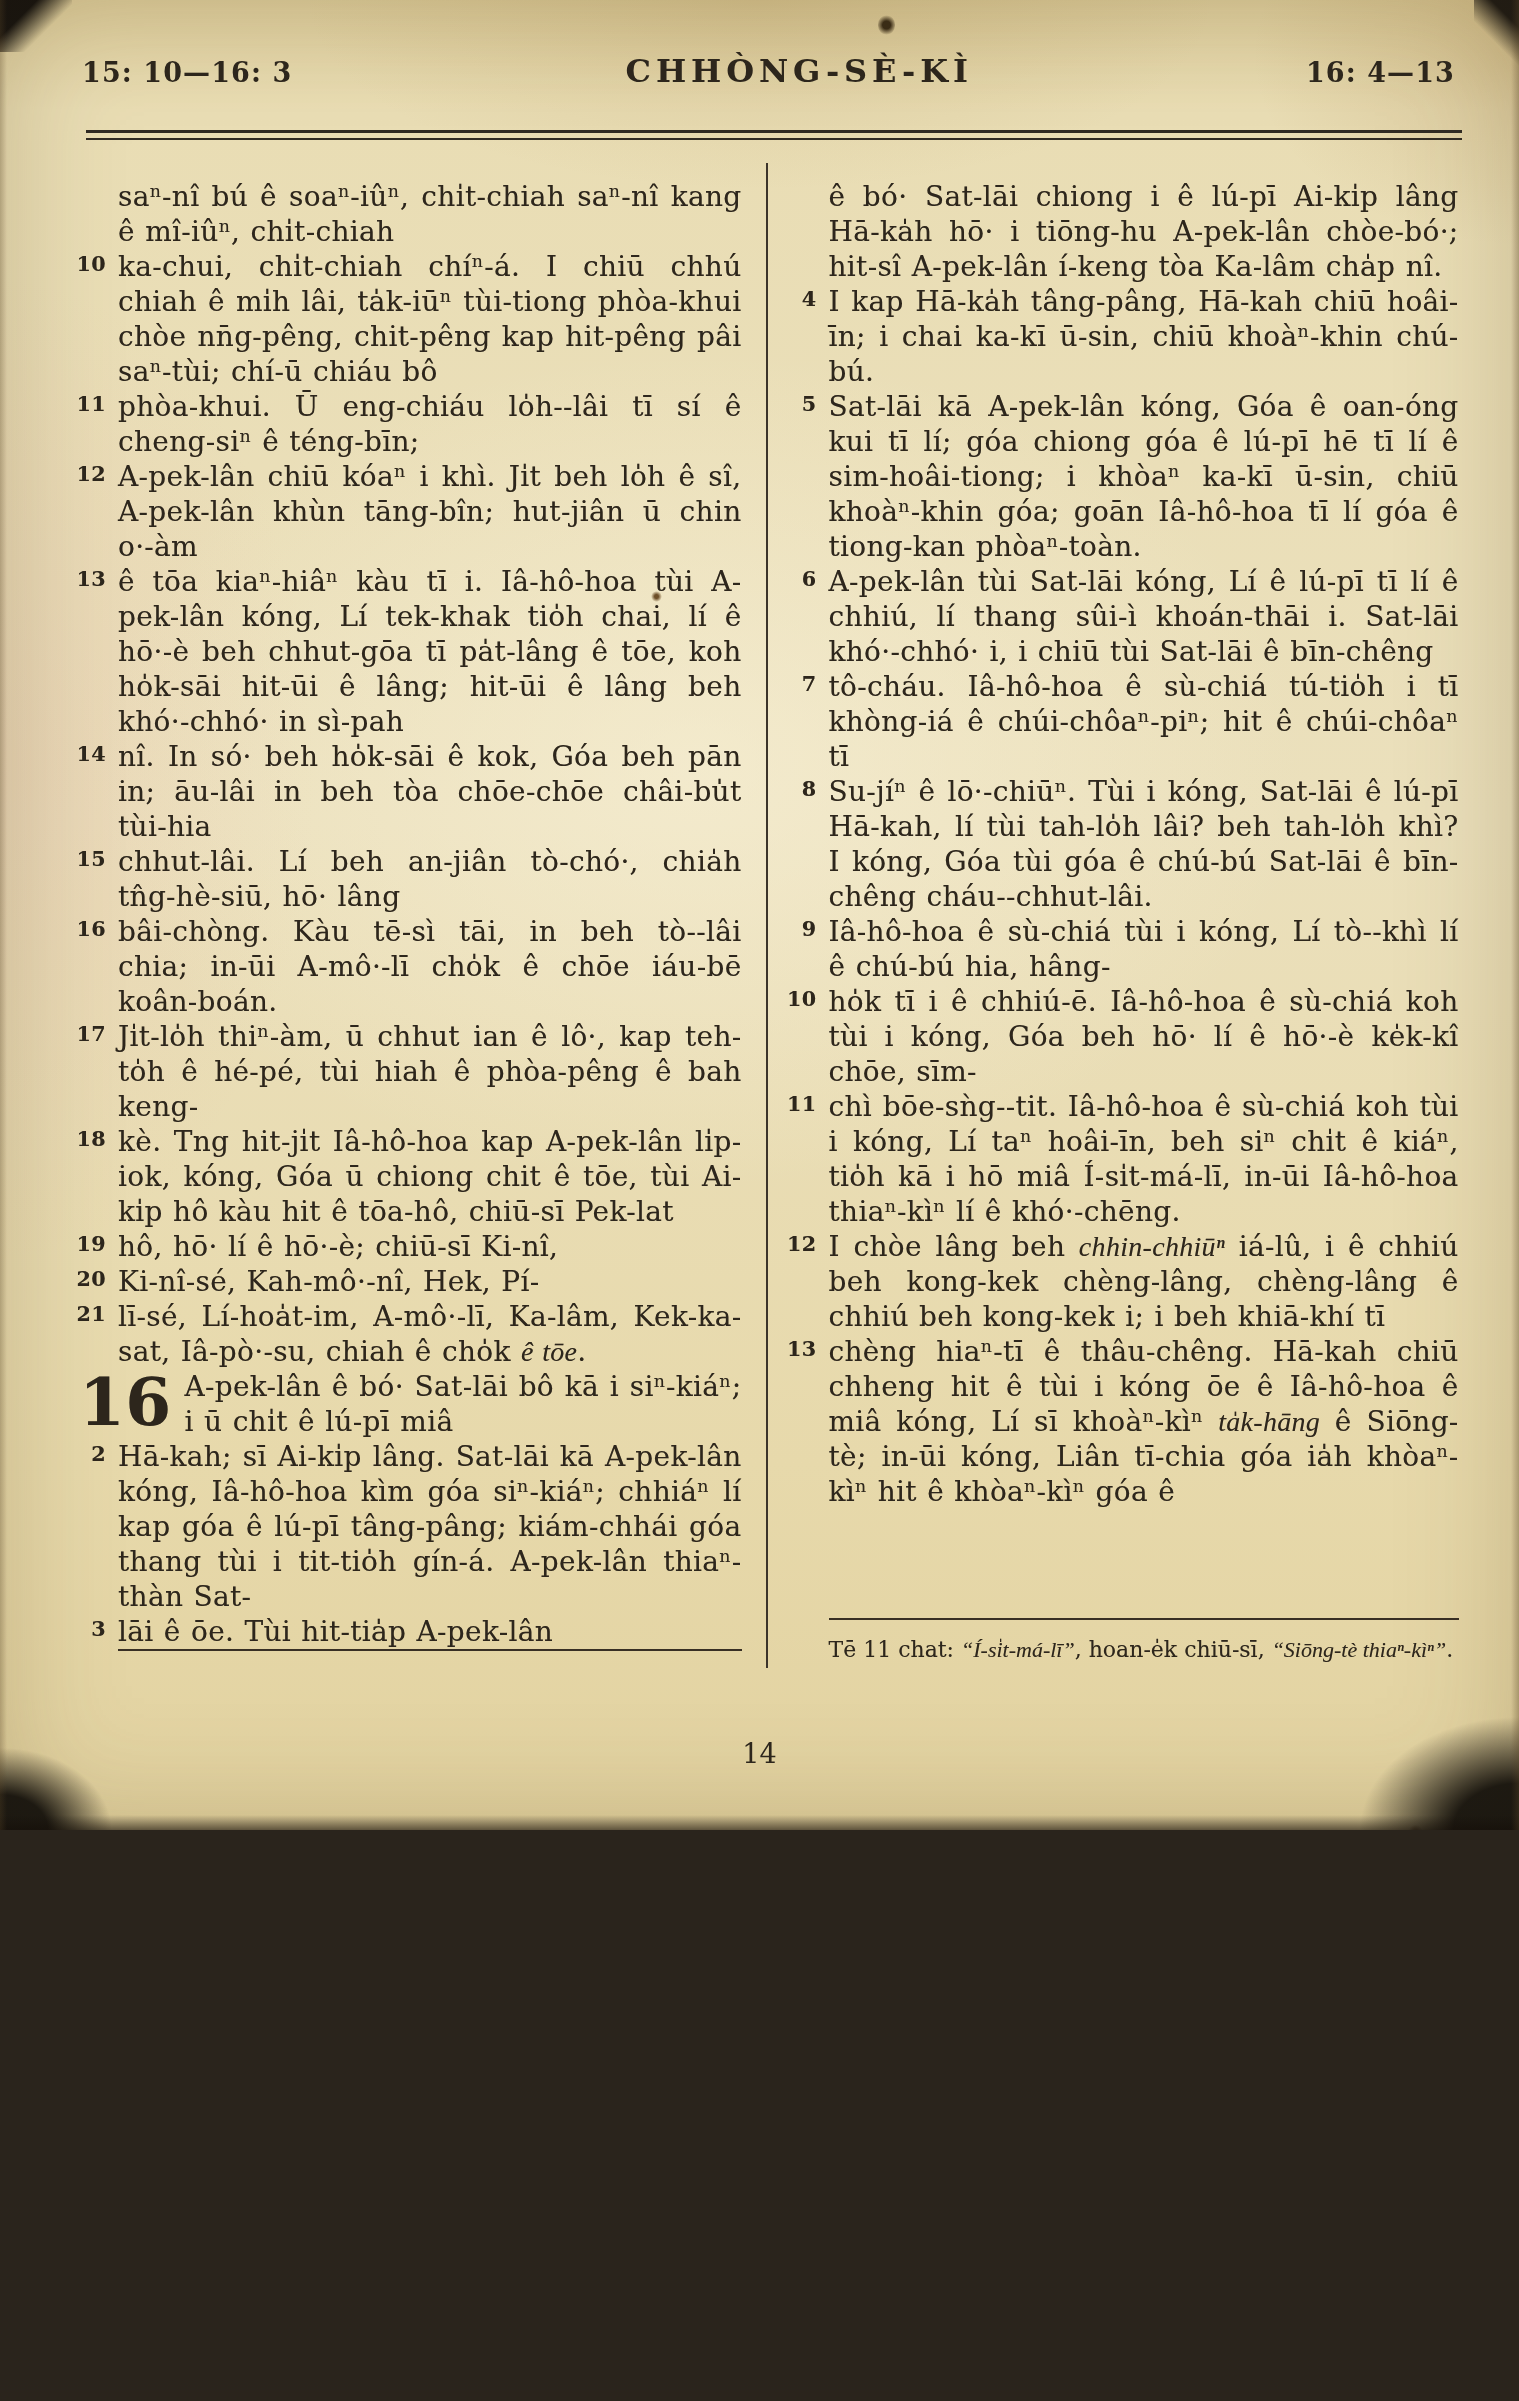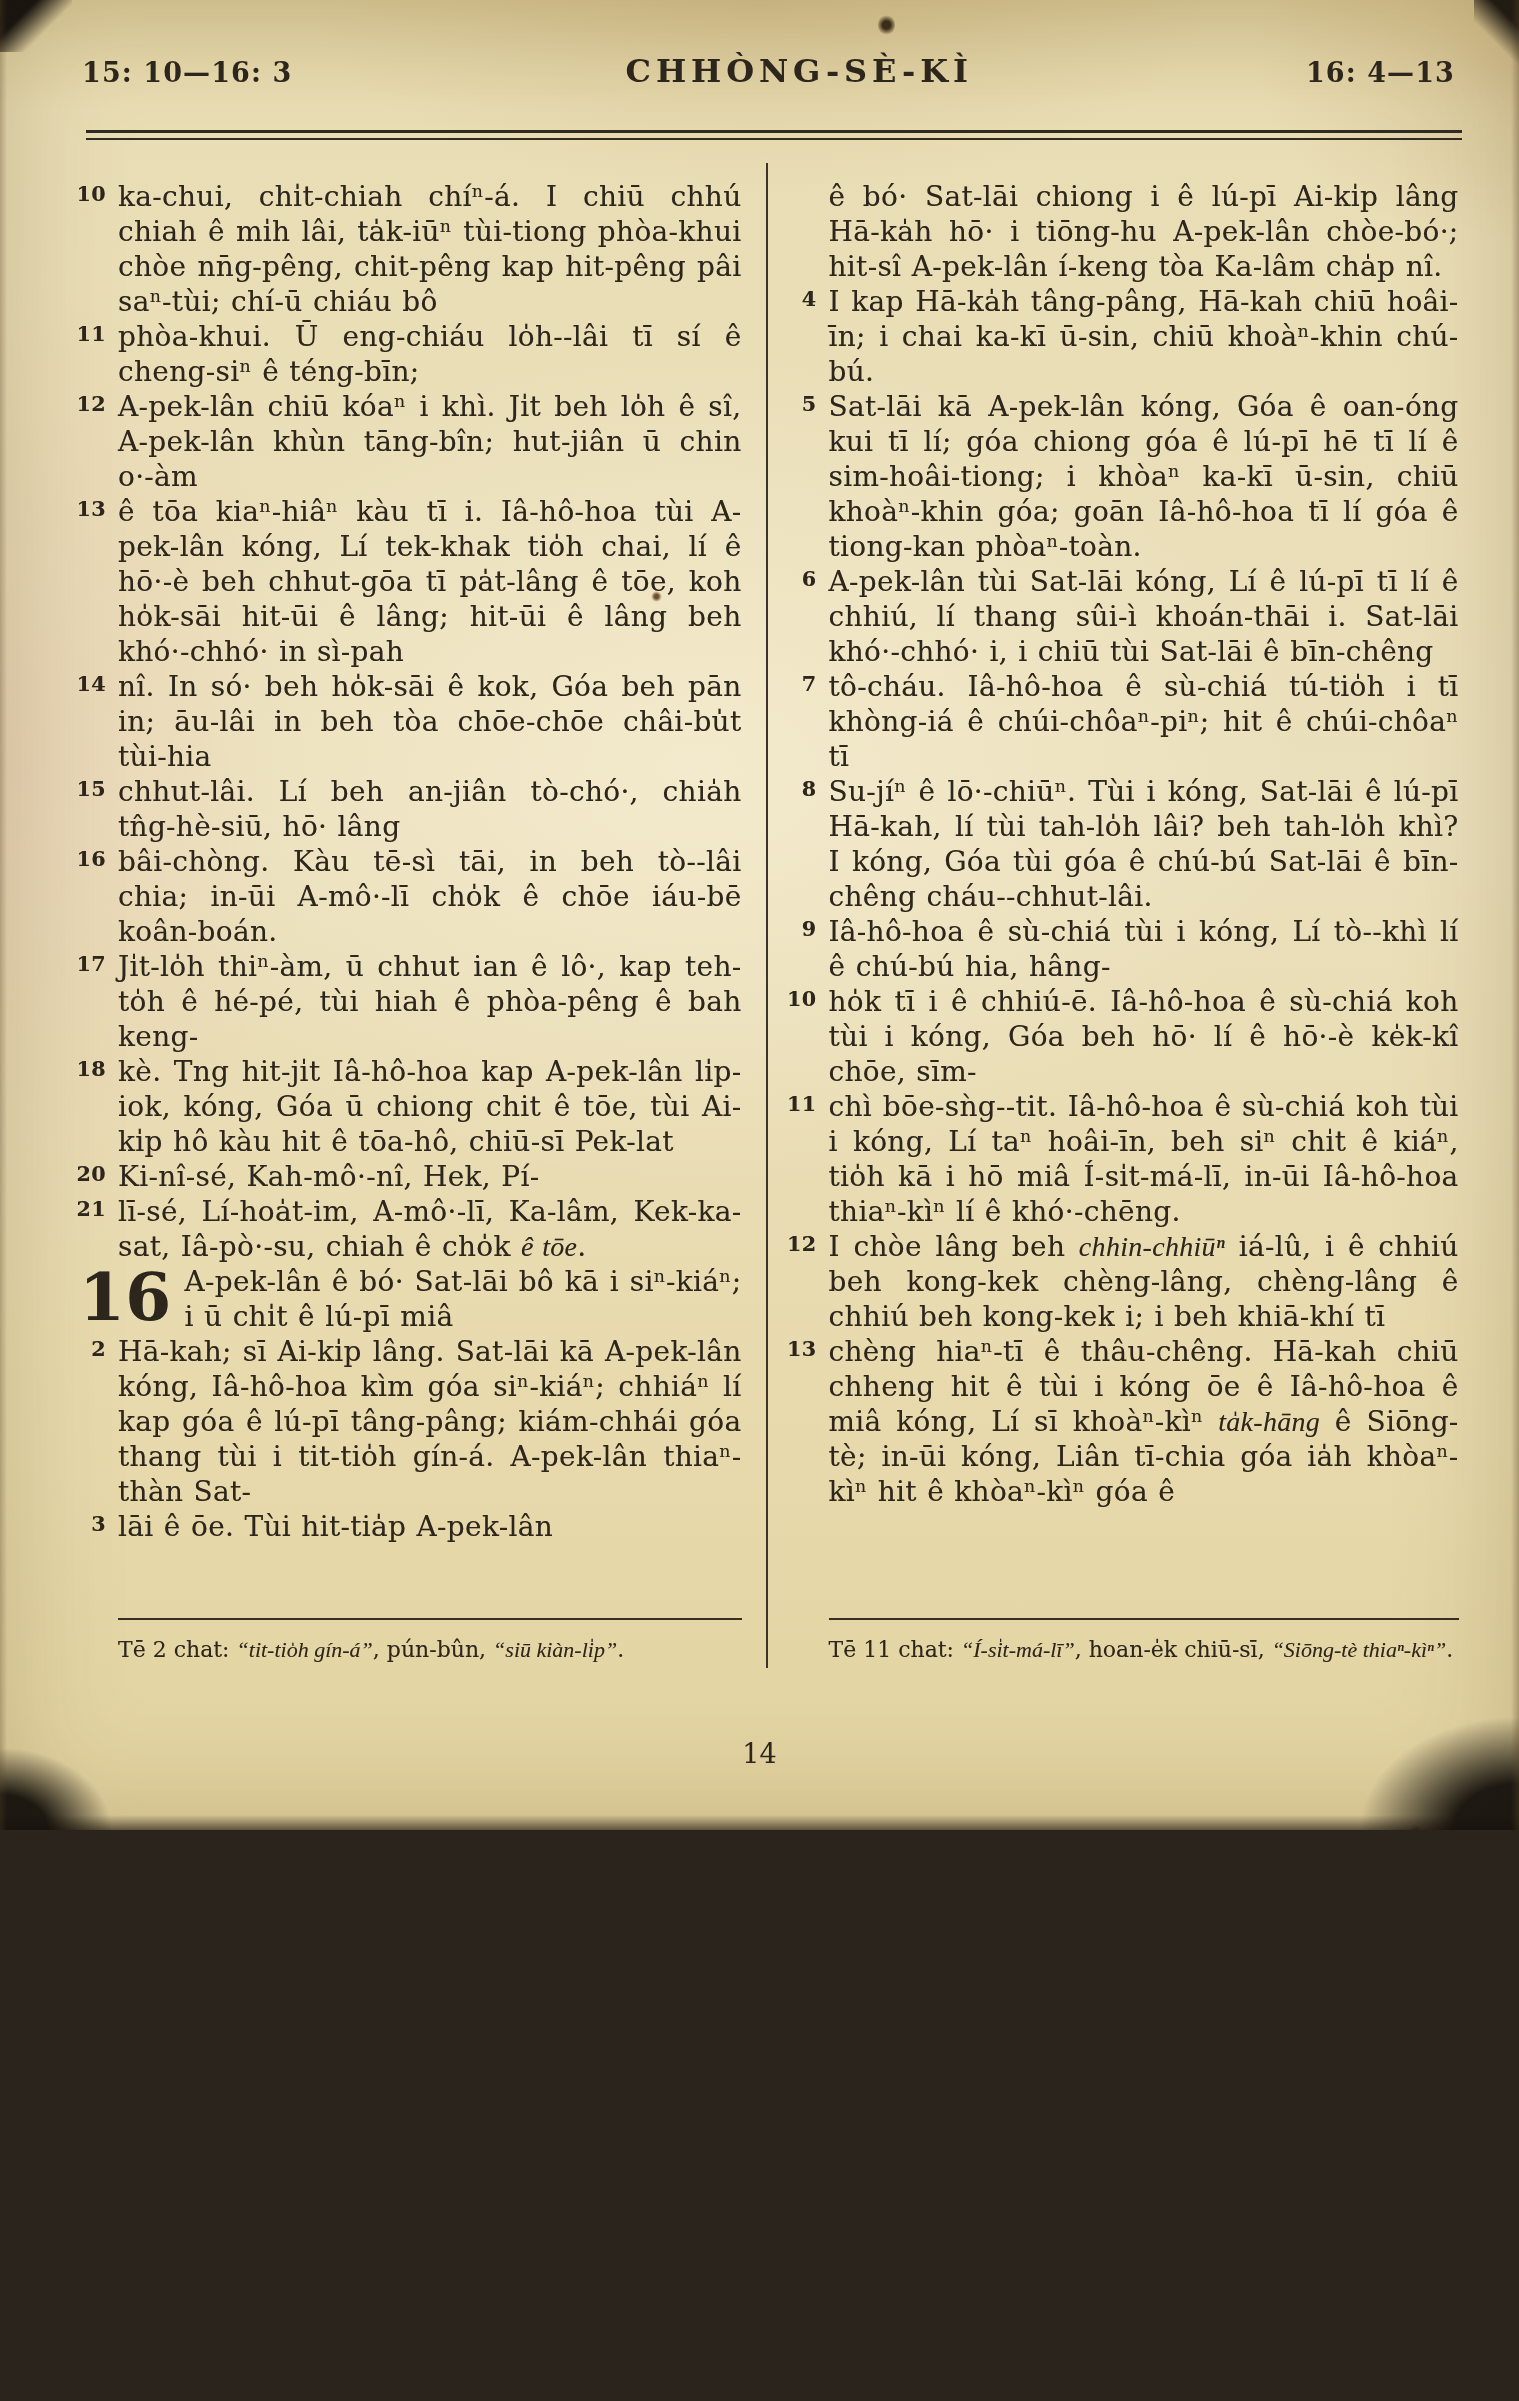--- a/index.html
+++ b/index.html
@@ -102,29 +102,31 @@
     <span class="ref">15: 10—16: 3</span>
     <span class="title">CHHÒNG-SÈ-KÌ</span>
     <span class="ref">16: 4—13</span>
   </div>
 
   <div class="rule"></div>
 
   <div class="columns">
     <div class="col col-left">
       <div class="verses">
+          <div class="verse"><span>saⁿ-nî bú ê soaⁿ-iûⁿ, chi̍t-chiah saⁿ-nî kang ê mî-iûⁿ, chi̍t-chiah</span></div>
           <div class="verse"><span class="vnum">10</span><span>ka-chui, chi̍t-chiah chíⁿ-á. I chiū chhú chiah ê mi̍h lâi, ta̍k-iūⁿ tùi-tiong phòa-khui chòe nn̄g-pêng, chit-pêng kap hit-pêng pâi saⁿ-tùi; chí-ū chiáu bô</span></div>
           <div class="verse"><span class="vnum">11</span><span>phòa-khui. Ū eng-chiáu lo̍h--lâi tī sí ê cheng-siⁿ ê téng-bīn;</span></div>
           <div class="verse"><span class="vnum">12</span><span>A-pek-lân chiū kóaⁿ i khì. Ji̍t beh lo̍h ê sî, A-pek-lân khùn tāng-bîn; hut-jiân ū chin o·-àm</span></div>
           <div class="verse"><span class="vnum">13</span><span>ê tōa kiaⁿ-hiâⁿ kàu tī i. Iâ-hô-hoa tùi A-pek-lân kóng, Lí tek-khak tio̍h chai, lí ê hō·-è beh chhut-gōa tī pa̍t-lâng ê tōe, koh ho̍k-sāi hit-ūi ê lâng; hit-ūi ê lâng beh khó·-chhó· in sì-pah</span></div>
           <div class="verse"><span class="vnum">14</span><span>nî. In só· beh ho̍k-sāi ê kok, Góa beh pān in; āu-lâi in beh tòa chōe-chōe châi-bu̍t tùi-hia</span></div>
           <div class="verse"><span class="vnum">15</span><span>chhut-lâi. Lí beh an-jiân tò-chó·, chia̍h tn̂g-hè-siū, hō· lâng</span></div>
           <div class="verse"><span class="vnum">16</span><span>bâi-chòng. Kàu tē-sì tāi, in beh tò--lâi chia; in-ūi A-mô·-lī cho̍k ê chōe iáu-bē koân-boán.</span></div>
           <div class="verse"><span class="vnum">17</span><span>Ji̍t-lo̍h thiⁿ-àm, ū chhut ian ê lô·, kap teh-to̍h ê hé-pé, tùi hiah ê phòa-pêng ê bah keng-</span></div>
           <div class="verse"><span class="vnum">18</span><span>kè. Tng hit-ji̍t Iâ-hô-hoa kap A-pek-lân li̍p-iok, kóng, Góa ū chiong chit ê tōe, tùi Ai-ki̍p hô kàu hit ê tōa-hô, chiū-sī Pek-lat</span></div>
+          <div class="verse"><span class="vnum">19</span><span>hô, hō· lí ê hō·-è; chiū-sī Ki-nî,</span></div>
           <div class="verse"><span class="vnum">20</span><span>Ki-nî-sé, Kah-mô·-nî, Hek, Pí-</span></div>
           <div class="verse"><span class="vnum">21</span><span>lī-sé, Lí-hoa̍t-im, A-mô·-lī, Ka-lâm, Kek-ka-sat, Iâ-pò·-su, chiah ê cho̍k </span><span class="it">ê tōe</span><span>.</span></div>
           <div class="verse"><span class="chnum">16</span><span>A-pek-lân ê bó· Sat-lāi bô kā i siⁿ-kiáⁿ; i ū chi̍t ê lú-pī miâ</span></div>
           <div class="verse"><span class="vnum">2</span><span>Hā-kah; sī Ai-ki̍p lâng. Sat-lāi kā A-pek-lân kóng, Iâ-hô-hoa kìm góa siⁿ-kiáⁿ; chhiáⁿ lí kap góa ê lú-pī tâng-pâng; kiám-chhái góa thang tùi i tit-tio̍h gín-á. A-pek-lân thiaⁿ-thàn Sat-</span></div>
           <div class="verse"><span class="vnum">3</span><span>lāi ê ōe. Tùi hit-tia̍p A-pek-lân</span></div>
         </div>
       <div class="footnotes">
           <p class="footnote"><span>Tē 2 chat: </span><span class="it">“tit-tio̍h gín-á”</span><span>, pún-bûn, </span><span class="it">“siū kiàn-li̍p”</span><span>.</span></p>
         </div>
     </div>

